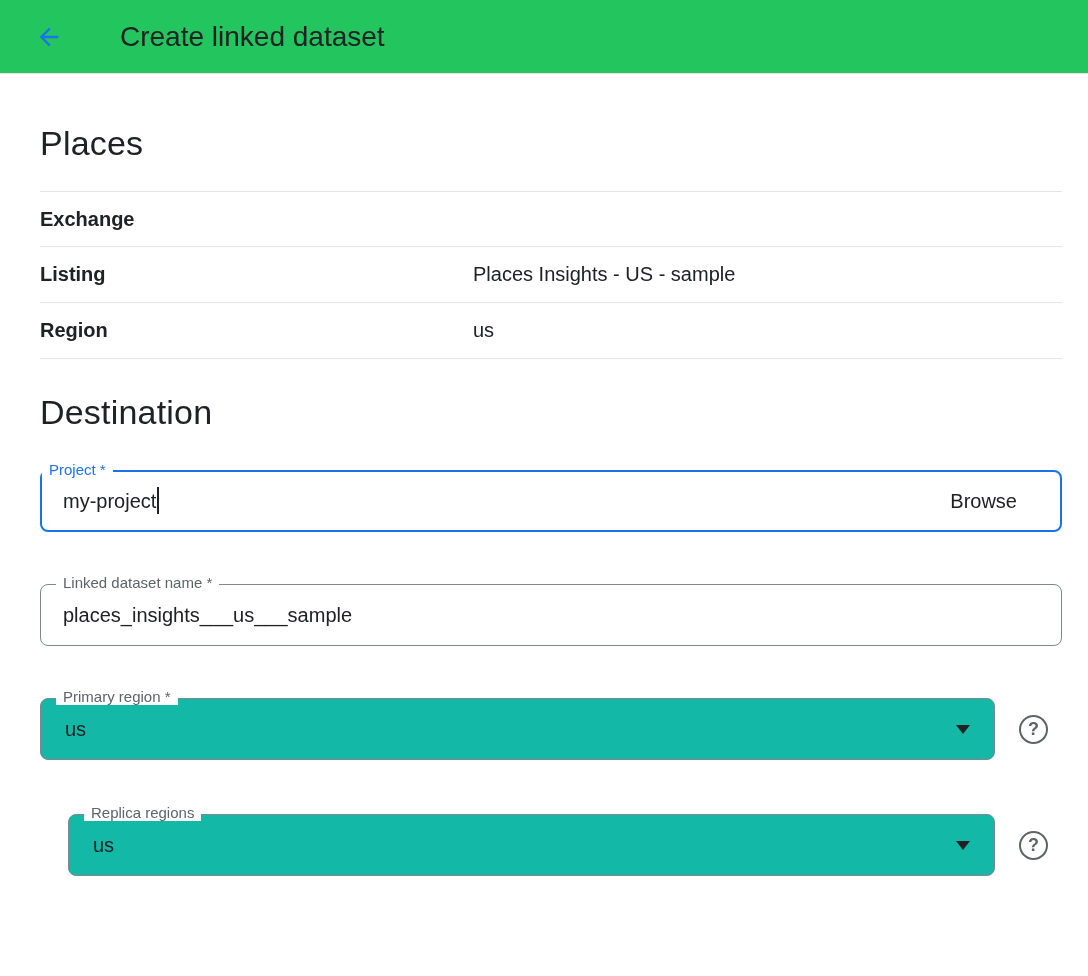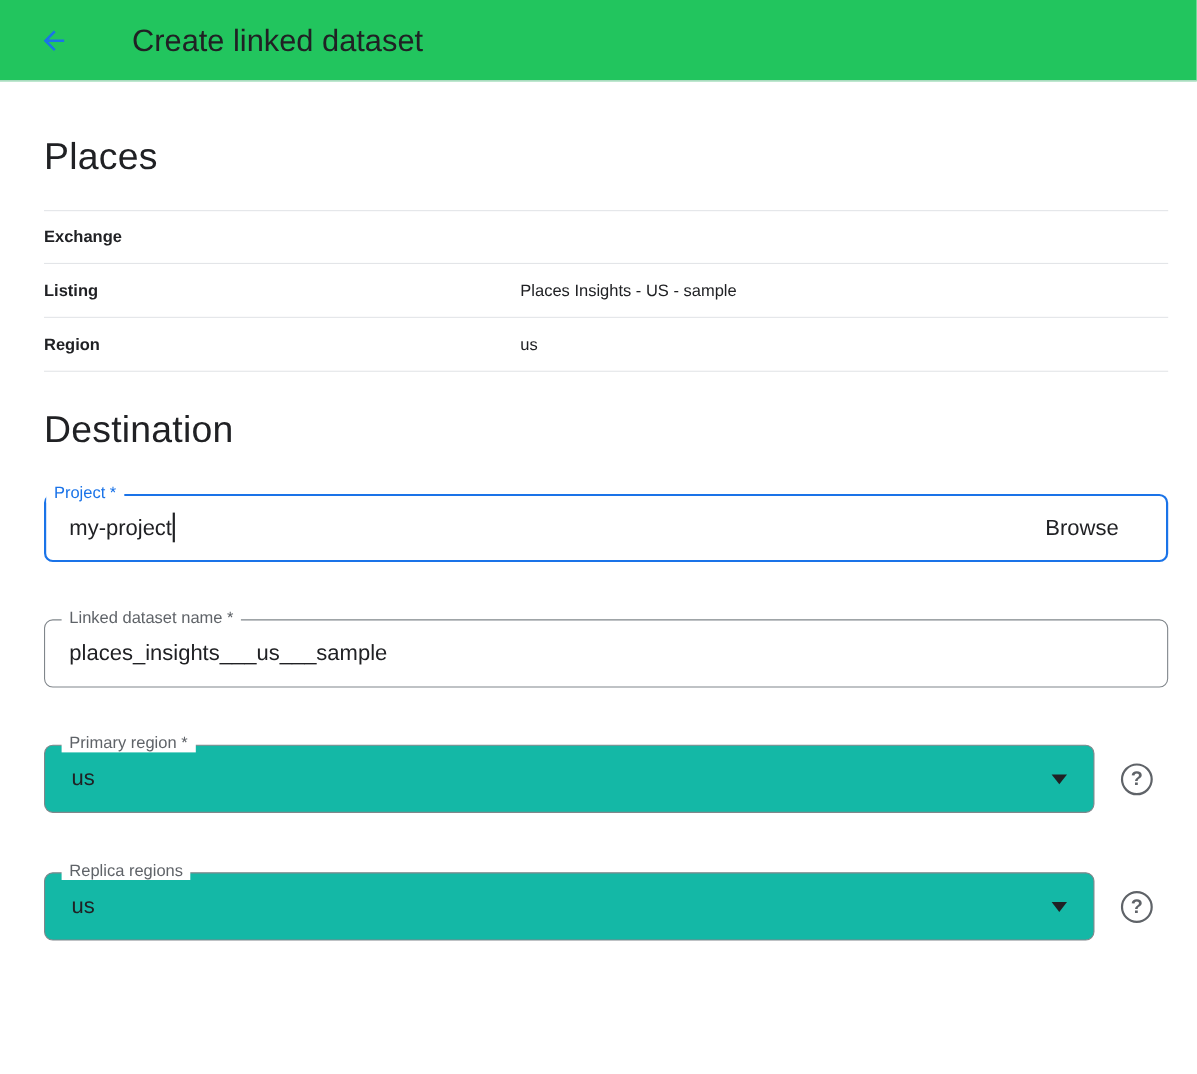--- a/index.html
+++ b/index.html
@@ -49,23 +49,23 @@
   }
   .source-heading   { margin-top: 50px; }
   .dest-heading     { margin-top: 34px; }
 
   
   .kv-table { margin-top: 28px; }
   .kv-row {
     display: grid;
     grid-template-columns: 433px 1fr;
     align-items: center;
-    height: 49px;
+    height: 56px;
     border-bottom: 1px solid #e3e5e8;
-    font-size: 15px;
+    font-size: 20px;
   }
   .kv-row:first-child { border-top: 1px solid #e3e5e8; }
   .kv-label { font-weight: 700; color: #202124; }
   .kv-value { font-weight: 400; color: #202124; }
 
   
   .field {
     position: relative;
     border: 1px solid #80868b;
     border-radius: 8px;
@@ -111,21 +111,21 @@
 
   .project-field   { margin-top: 38px; }
   .plain-field     { margin-top: 52px; align-items: center; }
 
   
   .select-row {
     display: flex;
     align-items: center;
     margin-top: 52px;
   }
-  .select-row.last { margin-top: 54px; }
+  .select-row.last { margin-top: 54px; margin-left: 28px; }
   .select-field {
     flex: 1;
     position: relative;
     border: 1px solid #80868b;
     border-radius: 8px;
     height: 62px;
     display: flex;
     align-items: center;
     padding: 0 24px;
     background: #14b8a6;

